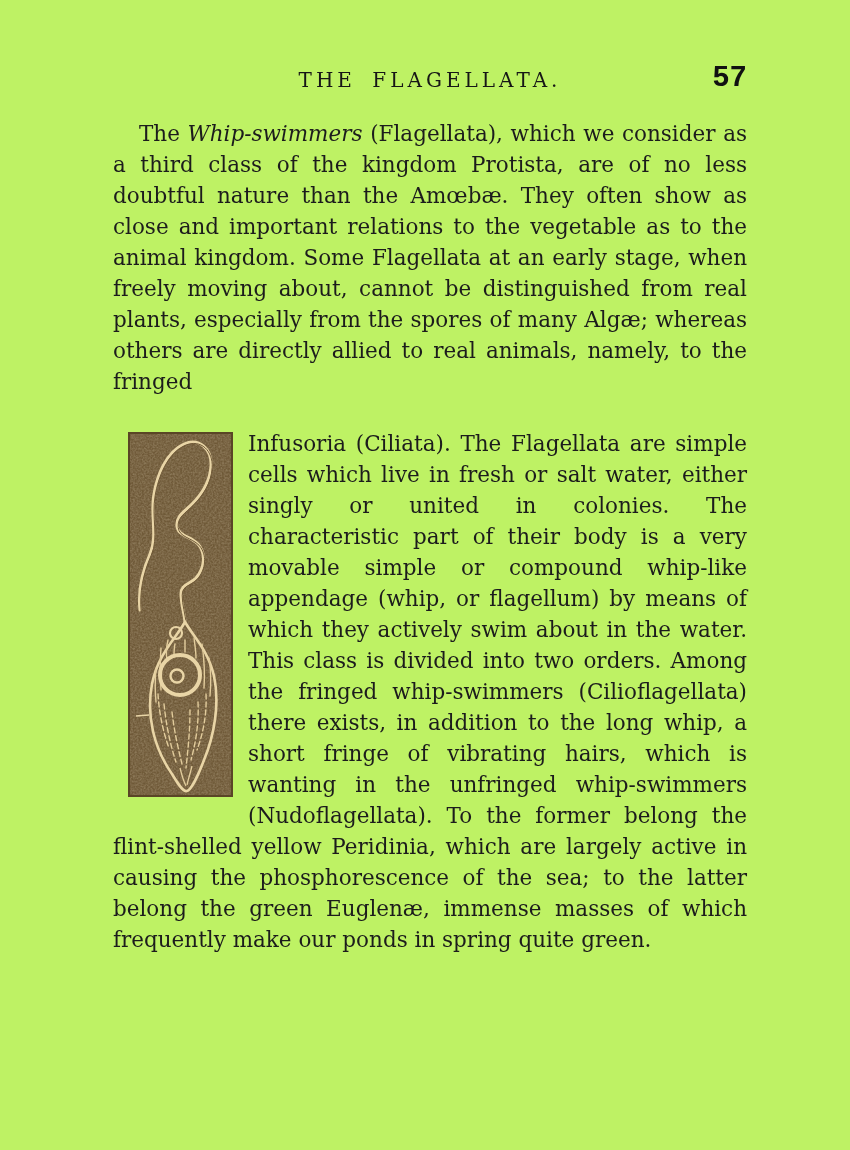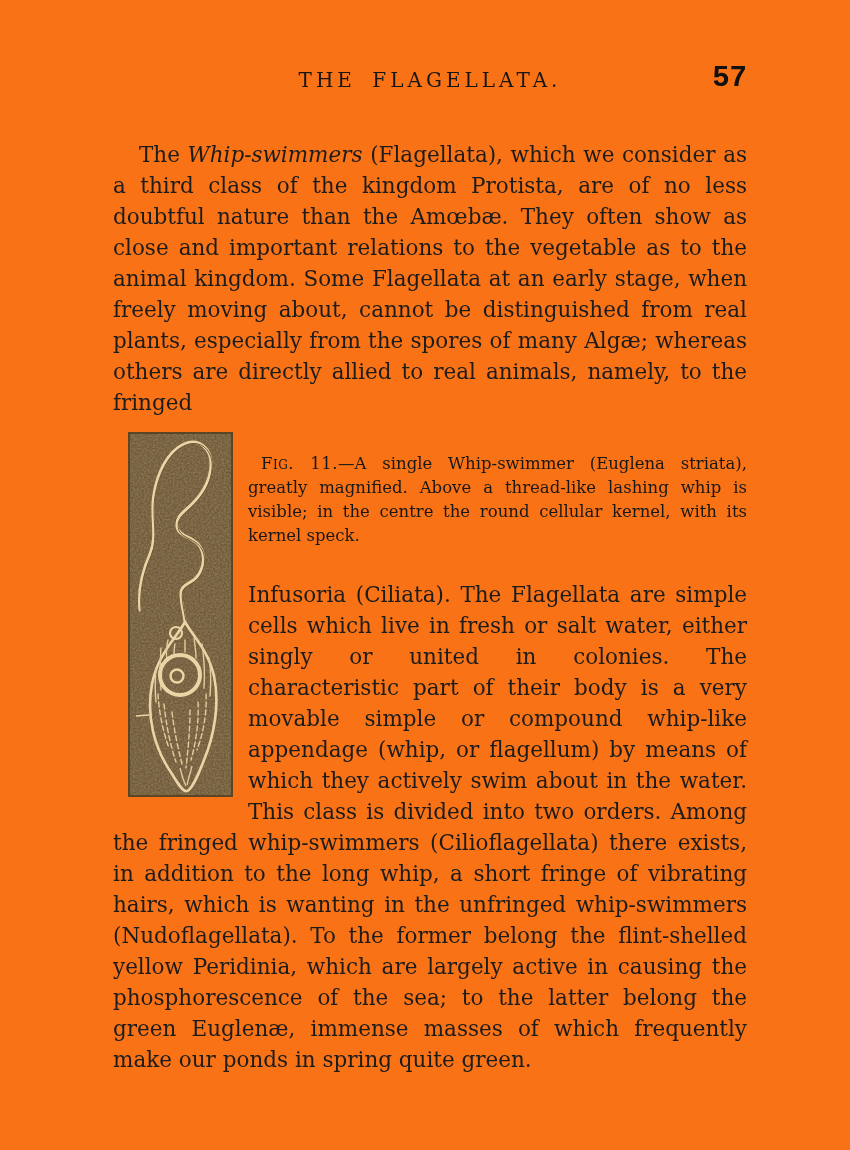--- a/index.html
+++ b/index.html
@@ -1,20 +1,20 @@
 <!DOCTYPE html>
 <html><head>
 <meta charset="utf-8">
 <style>
   html, body { margin: 0; padding: 0; background: #ffffff; }
   .page {
     position: relative;
     width: 850px;
     height: 1150px;
-    background: #f97316;
+    background: #bef264;
     font-family: "DejaVu Serif", "Liberation Serif", serif;
     color: #1b1b1b;
     overflow: hidden;
   }
   .header {
     position: absolute;
     top: 68px;
     left: 113px;
     width: 634px;
     height: 34px;
@@ -40,21 +40,21 @@
     position: absolute;
     top: 117px;
     left: 113px;
     width: 634px;
     font-size: 21.5px;
     line-height: 31px;
     text-align: justify;
     color: #1c1c1c;
   }
   p { margin: 0; }
-  .para-indent { text-indent: 26px; margin-top: 22px; }
+  .para-indent { text-indent: 26px; margin-top: 1px; }
   .figure-section { margin-top: 10px; }
   .figure-woodcut {
     float: left;
     width: 105px;
     height: 365px;
     margin: 4px 15px 10px 15px;
   }
   .figure-woodcut svg { display: block; width: 105px; height: 365px; }
   .figure-caption {
     padding-top: 24px;
@@ -131,19 +131,18 @@
           <circle cx="52" cy="243" r="20" fill="none" stroke="#e9d5a6" stroke-width="4"></circle>
           <circle cx="49" cy="244" r="6.5" fill="none" stroke="#e9d5a6" stroke-width="2.4"></circle>
 
           <line x1="8" y1="284" x2="21" y2="283" stroke="#e9d5a6" stroke-width="1.6"></line>
 
           <path d="M 52 336 C 54 344, 56 350, 58 354" stroke="#e2cc9c" stroke-width="1.3" fill="none"></path>
           <path d="M 64 334 C 62 342, 60 348, 59 353" stroke="#e2cc9c" stroke-width="1.3" fill="none"></path>
         </svg>
       </div>
 
-      <p class="figure-caption"><span class="caption-label">Fig. 11.</span><span>—A single Whip-swimmer (Euglena striata), greatly magnified. Above a thread-like lashing whip is visible; in the centre the round cellular kernel, with its kernel speck.</span></p>
 
       <p class="para-continue">Infusoria (Ciliata). The Flagellata are simple cells which live in fresh or salt water, either singly or united in colonies. The characteristic part of their body is a very movable simple or compound whip-like appendage (whip, or flagellum) by means of which they actively swim about in the water. This class is divided into two orders. Among the fringed whip-swimmers (Cilioflagellata) there exists, in addition to the long whip, a short fringe of vibrating hairs, which is wanting in the unfringed whip-swimmers (Nudoflagellata). To the former belong the flint-shelled yellow Peridinia, which are largely active in causing the phosphorescence of the sea; to the latter belong the green Euglenæ, immense masses of which frequently make our ponds in spring quite green.</p>
 
     </div>
   </div>
 </div>
 
 </body></html>

